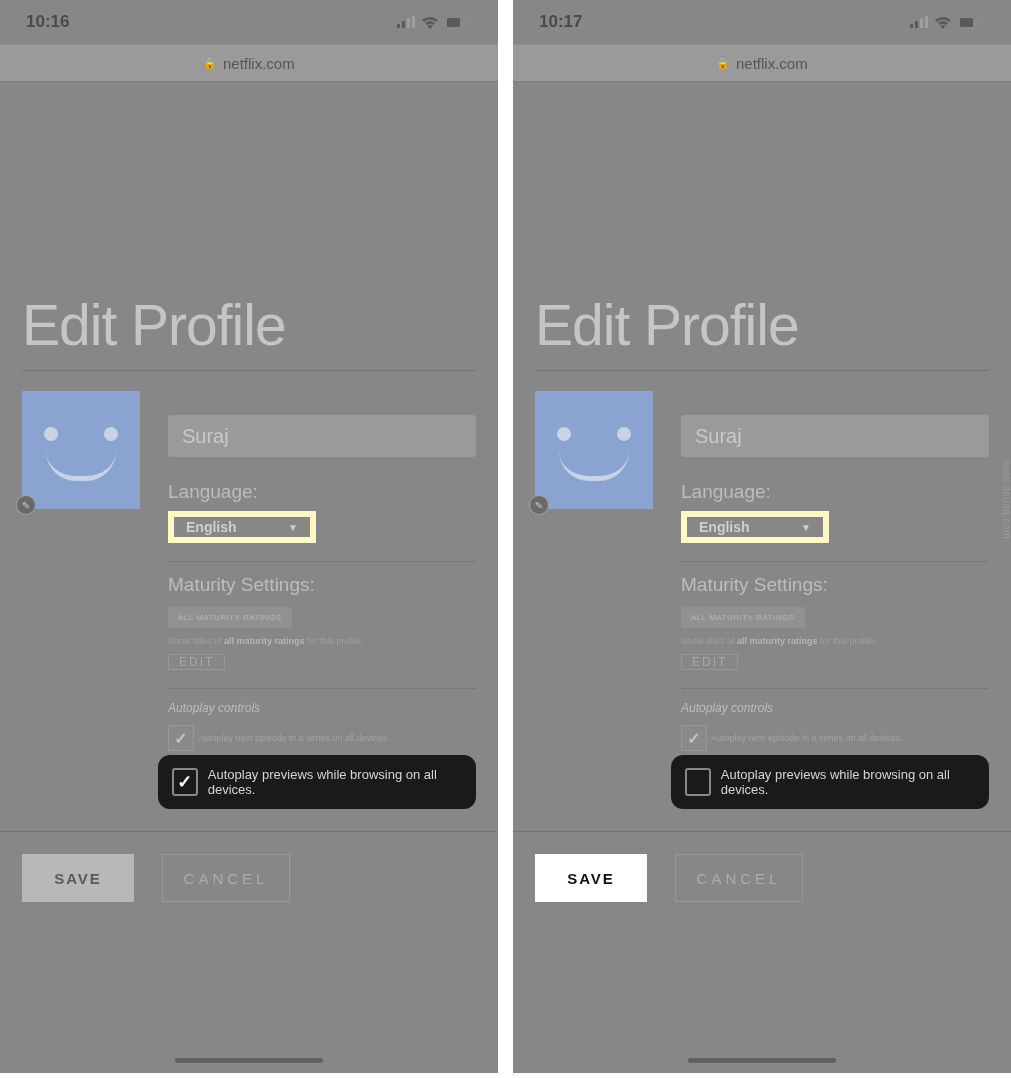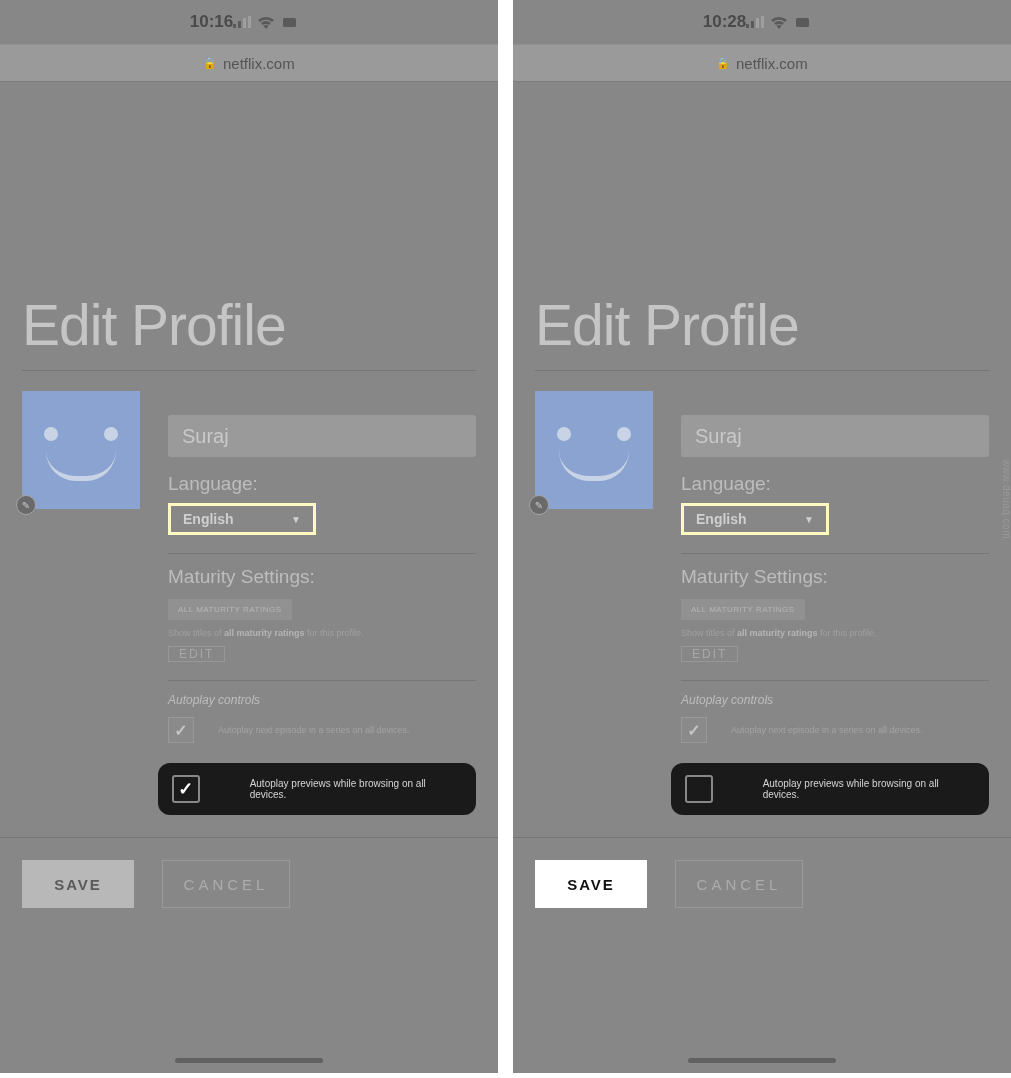--- a/index.html
+++ b/index.html
@@ -26,21 +26,21 @@
     width: 498px;
     height: 1073px;
     background: #878787;
     position: relative;
     overflow: hidden;
   }
   
   .status-bar {
     height: 44px;
     display: flex;
-    justify-content: center;
+    justify-content: space-between;
     align-items: center;
     padding: 0 26px;
     color: #4a4a4a;
     font-weight: 600;
     font-size: 17px;
   }
   .status-icons { display:flex; align-items:center; gap:6px; }
   .signal-icon svg, .wifi-icon svg, .battery-icon svg { display:block; }
   
   .browser-bar {
@@ -101,24 +101,24 @@
     font-size:10px; color:#c5c5c5;
   }
   .fields { flex:1; }
   .name-input {
     width:100%; height:42px;
     background:#9a9a9a; border:none; border-radius:3px;
     padding:0 14px; color:#c9c9c9; font-size:20px;
     margin-bottom:16px;
     margin-top:24px;
   }
-  .label { font-size:19px; color:#bdbdbd; margin-bottom:8px; }
+  .label { font-size:19px; color:#bdbdbd; margin-bottom:8px;margin-top:8px; }
   .lang-select {
     width:148px; height:32px;
-    border:3px solid #fef9c3; background:transparent;
+    border:6px solid #fef9c3; background:transparent;
     display:flex; align-items:center; justify-content:space-between;
     padding:0 12px; color:#cfcfcf; font-size:14px; font-weight:600;
   }
   .lang-select .caret { font-size:10px; }
   .section-divider { height:1px; background:#777; margin:18px 0 12px 0; }
   .maturity-label { font-size:19px; color:#bdbdbd; margin-bottom:10px; }
   .badge {
     display:inline-block;
     padding:6px 10px;
     background:#919191;
@@ -128,21 +128,21 @@
   }
   .small-text { font-size:9px; color:#a0a0a0; margin-bottom:6px; }
   .small-text strong { color:#b5b5b5; font-weight:600; }
   .edit-btn {
     display:inline-block;
     padding:0 10px;
     border:1px solid #979797;
     color:#a8a8a8; font-size:12px; letter-spacing:2px;
   }
   .autoplay-label { font-size:12px; color:#bdbdbd; margin-bottom:10px;font-style:italic; }
-  .check-row { display:flex; align-items:center; gap:24px; margin-bottom:20px; }
+  .check-row { display:flex; align-items:center; gap:4px; margin-bottom:4px; }
   .checkbox {
     width:26px; height:26px;
     border:1px solid #999;
     display:flex; align-items:center; justify-content:center;
     background:#8a8a8a;
   }
   .checkbox.checked::after {
     content:"✓"; color:#c5c5c5; font-size:16px; font-weight:bold;
   }
   .check-text { font-size:9px; color:#a3a3a3; }
@@ -154,21 +154,21 @@
     margin-left:-10px;
     margin-top:4px;
   }
   .highlight-box .checkbox {
     width:28px; height:28px;
     background:transparent;
     border:2px solid #888;
     border-radius:3px;
   }
   .highlight-box .checkbox.checked::after { color:#fff; font-size:18px; }
-  .highlight-box .check-text { color:#d5d5d5; font-size:10px;margin-left:40px; }
+  .highlight-box .check-text { color:#d5d5d5; font-size:13px; }
   .button-divider { height:1px; background:#747474; margin:22px -22px 22px -22px; }
   .button-row { display:flex; gap:28px;align-items:center; }
   .save-btn {
     width:112px; height:48px;
     background:#b8b8b8; border:none;
     color:#5a5a5a; font-size:15px; font-weight:600;
     letter-spacing:2px;
   }
   .save-btn.active { background:#fff; color:#111; }
   .cancel-btn {
@@ -261,21 +261,21 @@
     <div class="button-row">
       <button class="save-btn">SAVE</button>
       <button class="cancel-btn">CANCEL</button>
     </div>
   </div>
   <div class="home-indicator"></div>
 </div>
 
 <div class="phone">
   <div class="status-bar">
-    <span>10:28</span>
+    <span>10:17</span>
     <span class="status-icons">
       <span class="signal-icon">
         <svg width="18" height="12" viewBox="0 0 18 12">
             <rect x="0" y="8" width="3" height="4" fill="#5a5a5a"></rect>
             <rect x="5" y="5" width="3" height="7" fill="#5a5a5a"></rect>
             <rect x="10" y="2" width="3" height="10" fill="#9f9f9f"></rect>
             <rect x="15" y="0" width="3" height="12" fill="#9f9f9f"></rect>
           </svg>
       </span>
       <span class="wifi-icon">

